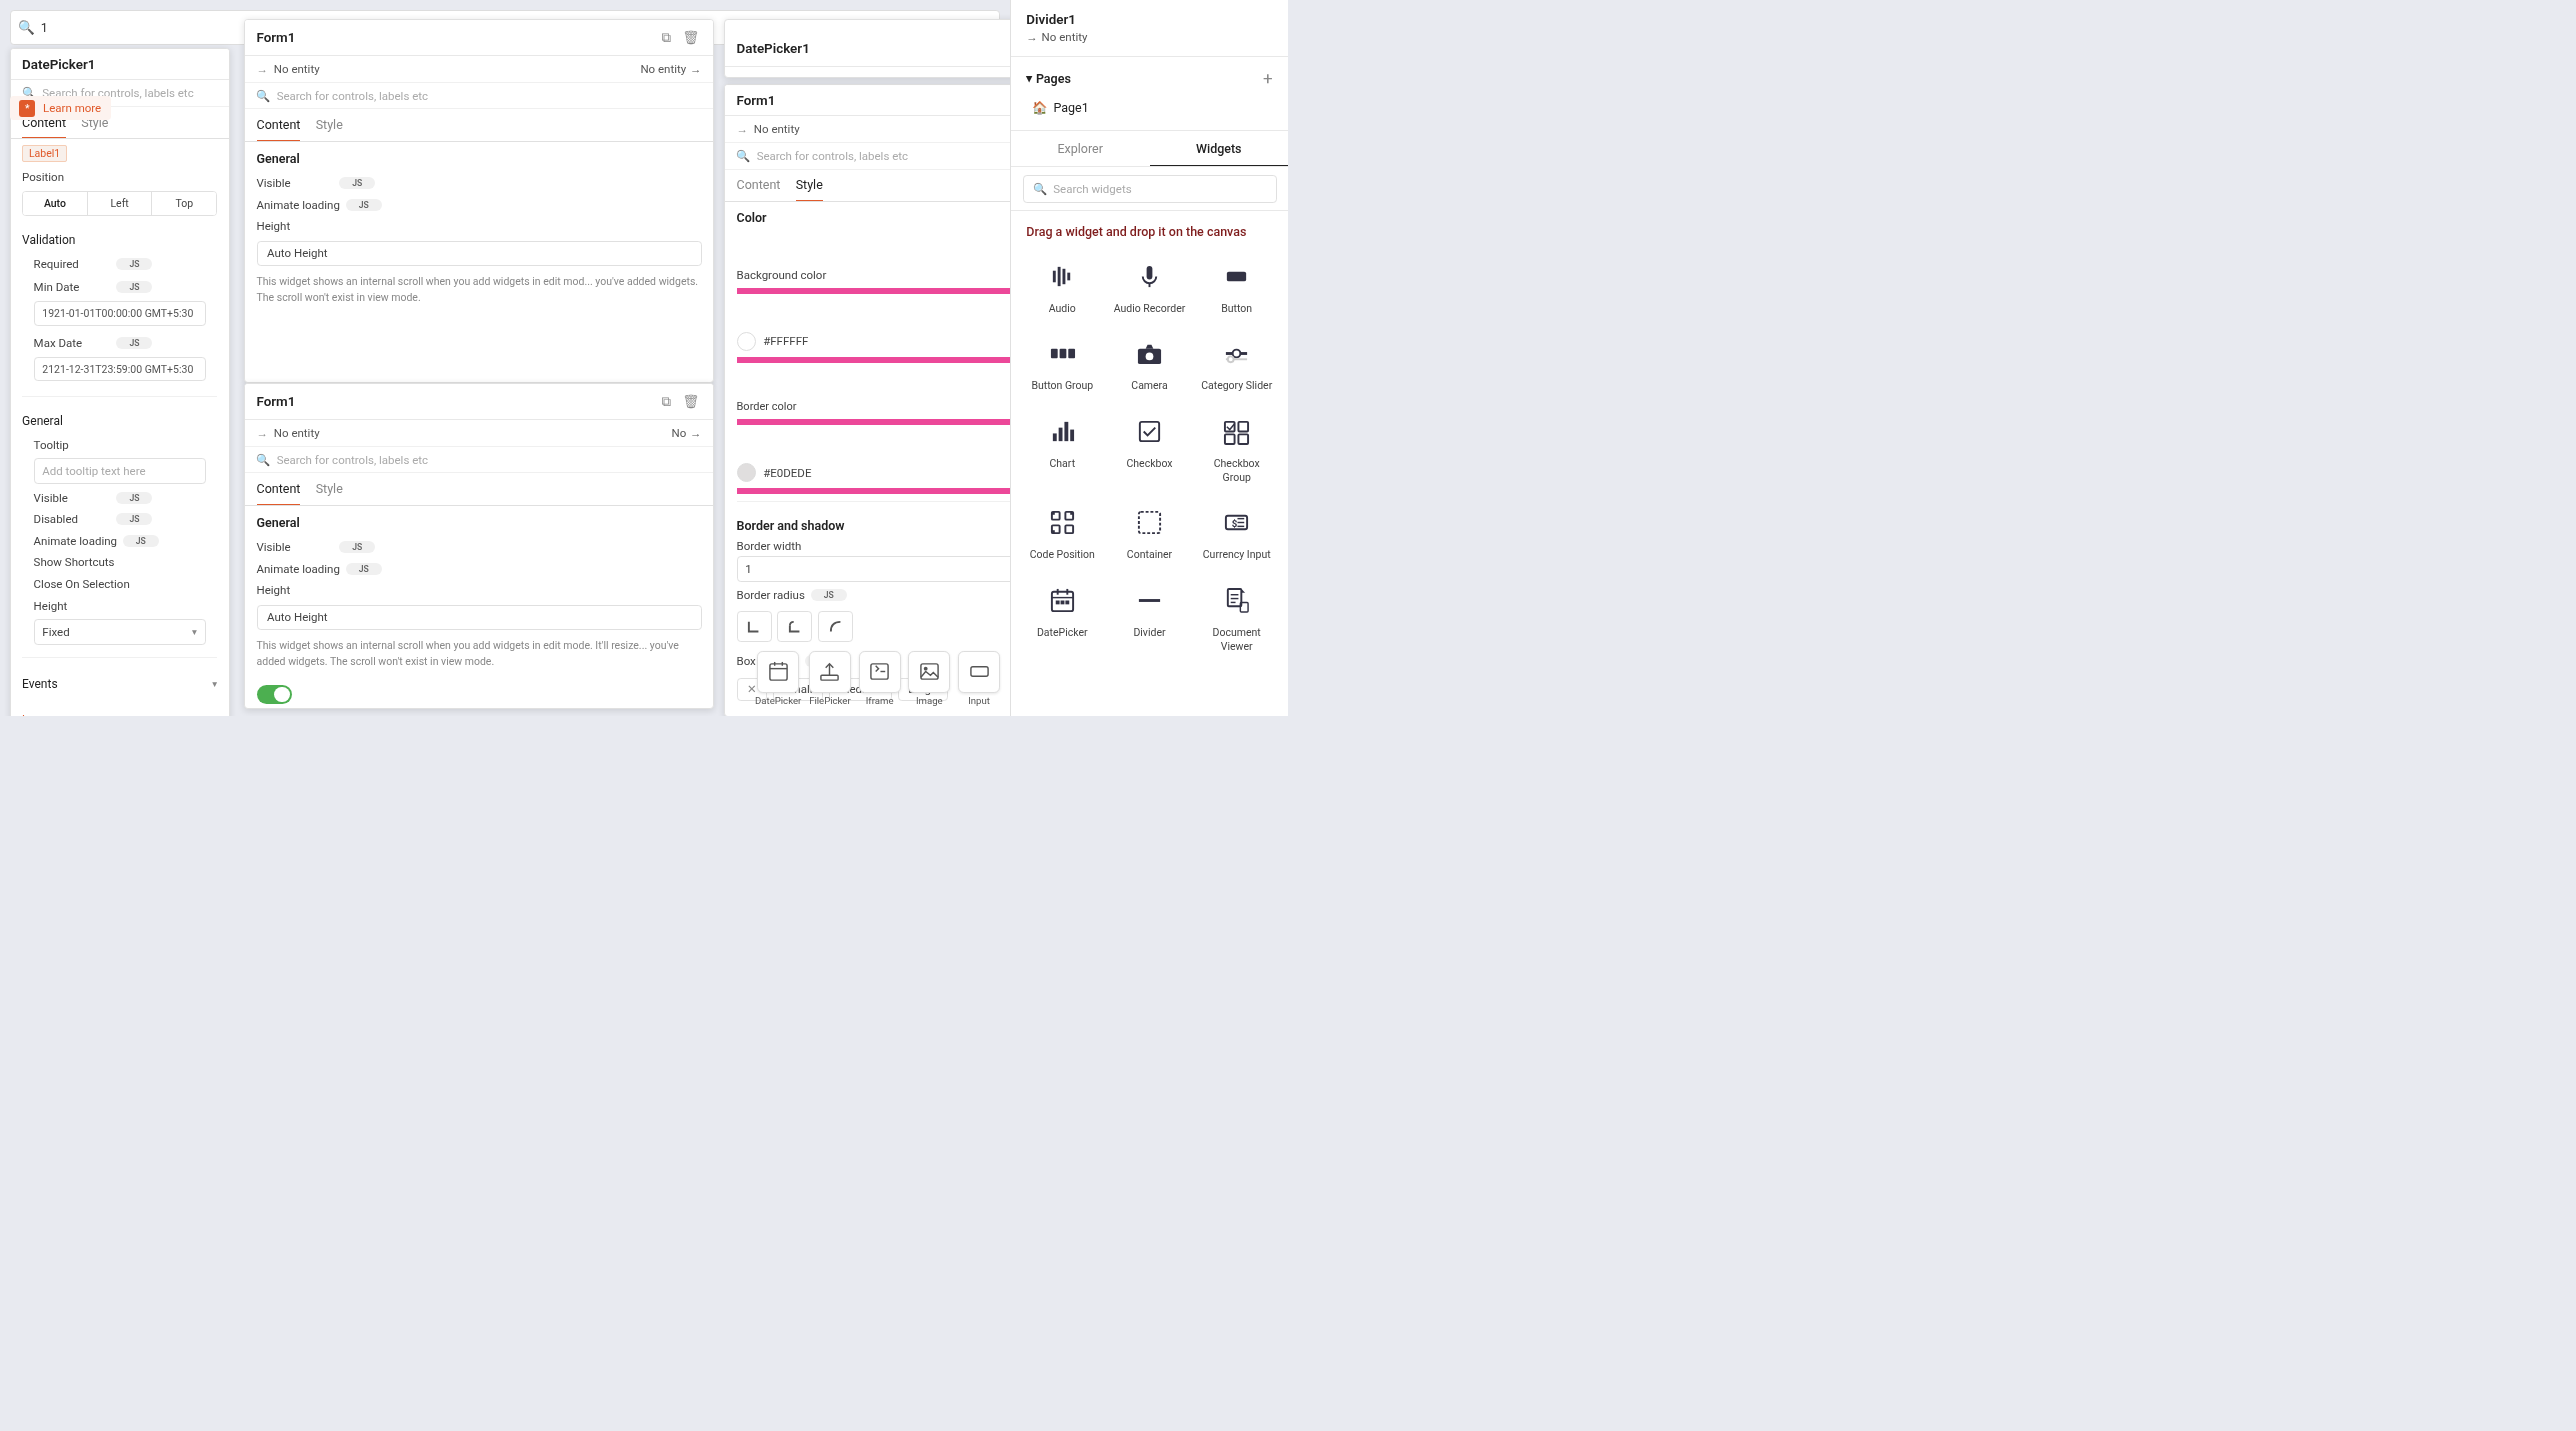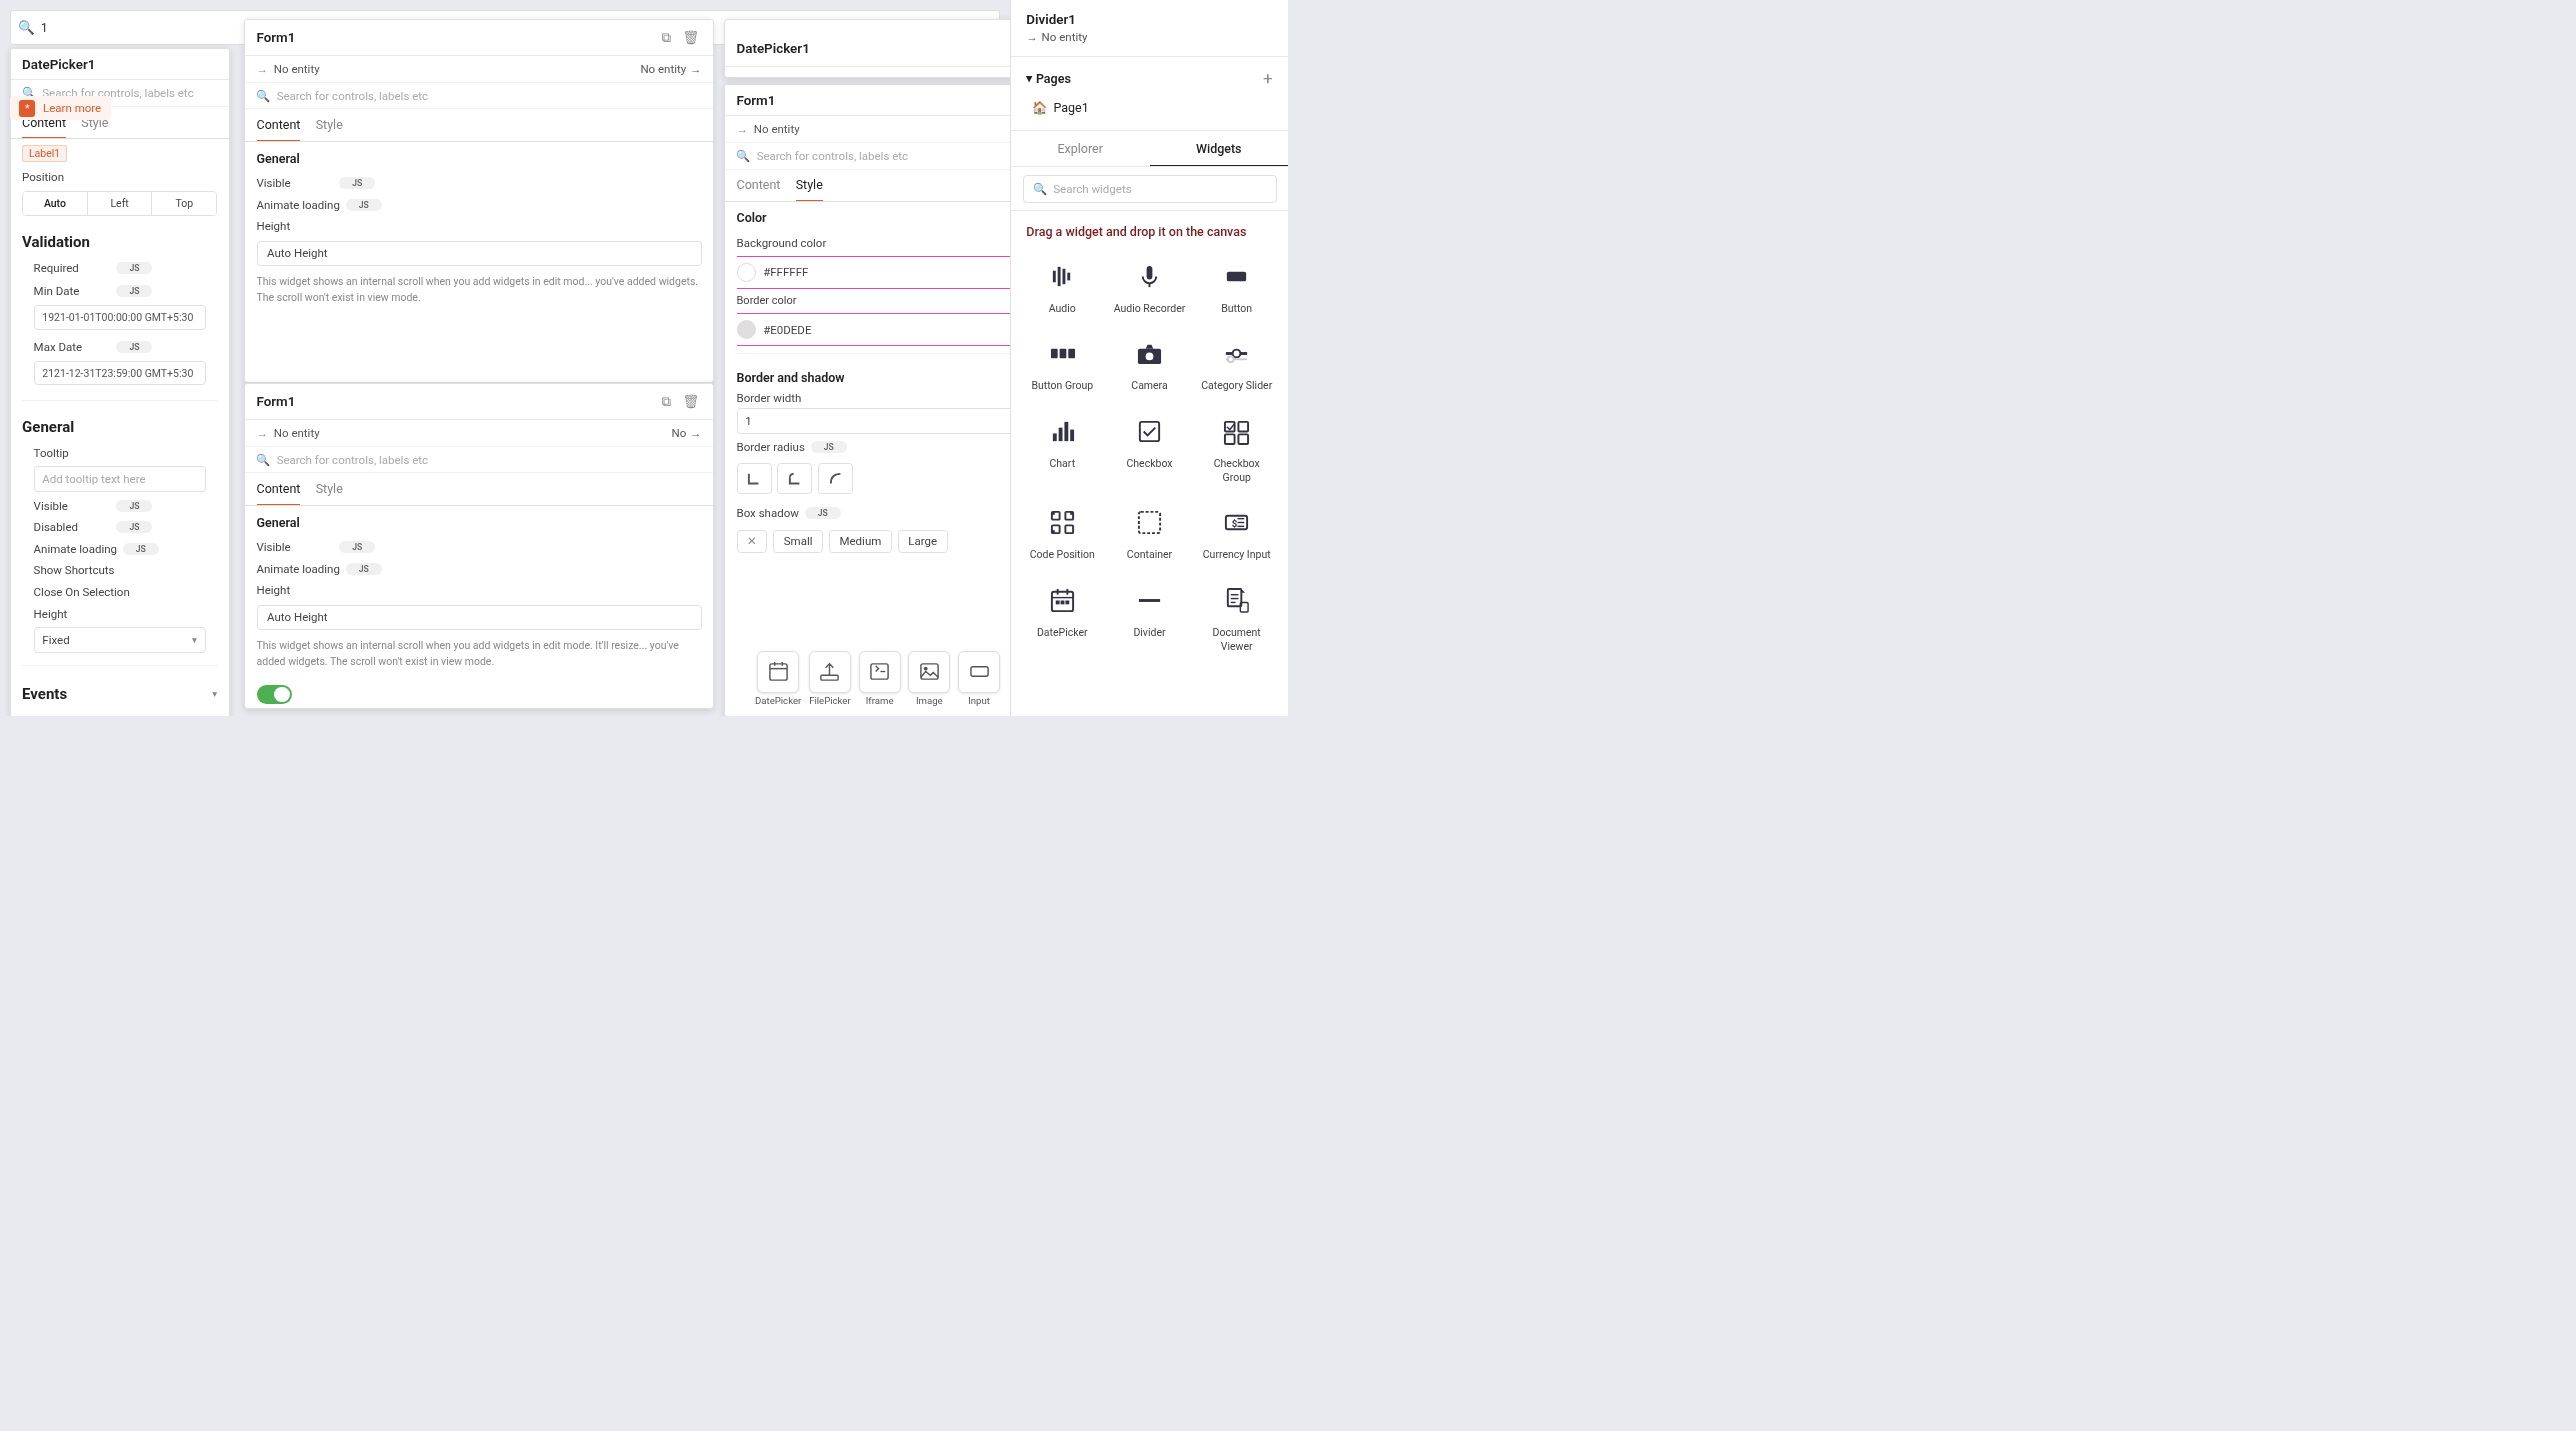--- a/index.html
+++ b/index.html
@@ -155,22 +155,22 @@
 
     .position-btn:not(:last-child) {
       border-right: 1px solid #e0e0e0;
     }
 
     .validation-section {
       padding: 5.8px 11.5px;
     }
 
     .validation-title {
-      font-size: 15px;
-      font-weight: 700;
+      font-size: 12px;
+      font-weight: 400;
       color: #222;
       padding: 7.7px 0 5.8px;
     }
 
     .input-field {
       border: 1px solid #e0e0e0;
       border-radius: 3.8px;
       padding: 4.8px 7.7px;
       font-size: 11.5px;
       color: #444;
@@ -227,21 +227,22 @@
       font-weight: 600;
       color: #222;
       padding: 7.7px 0 5.8px;
     }
 
     .color-row {
       display: flex;
       align-items: center;
       gap: 7.7px;
       padding: 5.8px 0;
-      border-bottom: 1px solid #ec4899;
+      border-bottom: 6px solid #ec4899;
+      margin-top: 32px;
     }
 
     .color-swatch {
       width: 19px;
       height: 19px;
       border-radius: 50%;
       border: 1px solid #ddd;
       flex-shrink: 0;
     }
 

